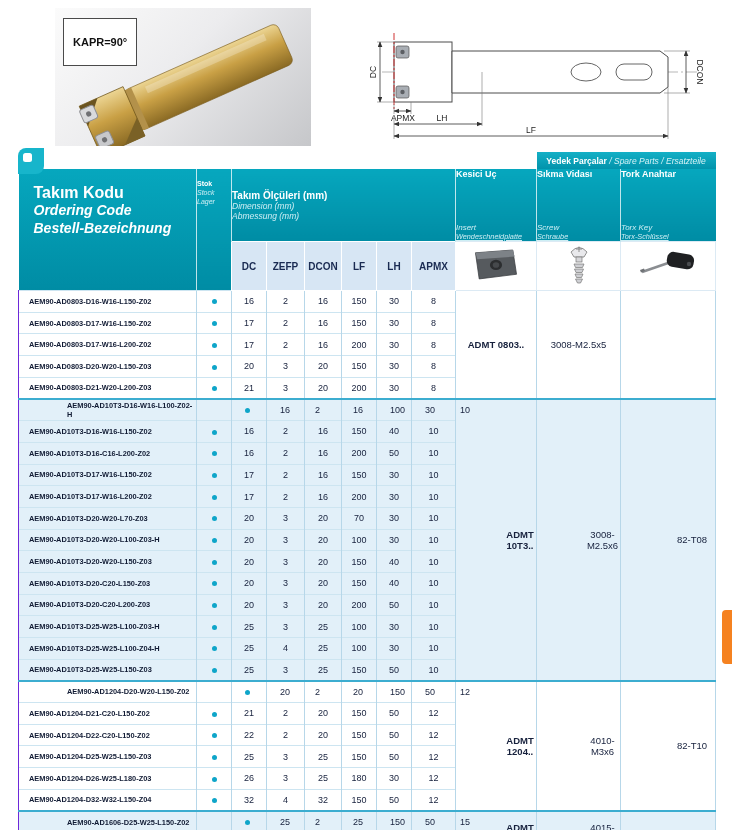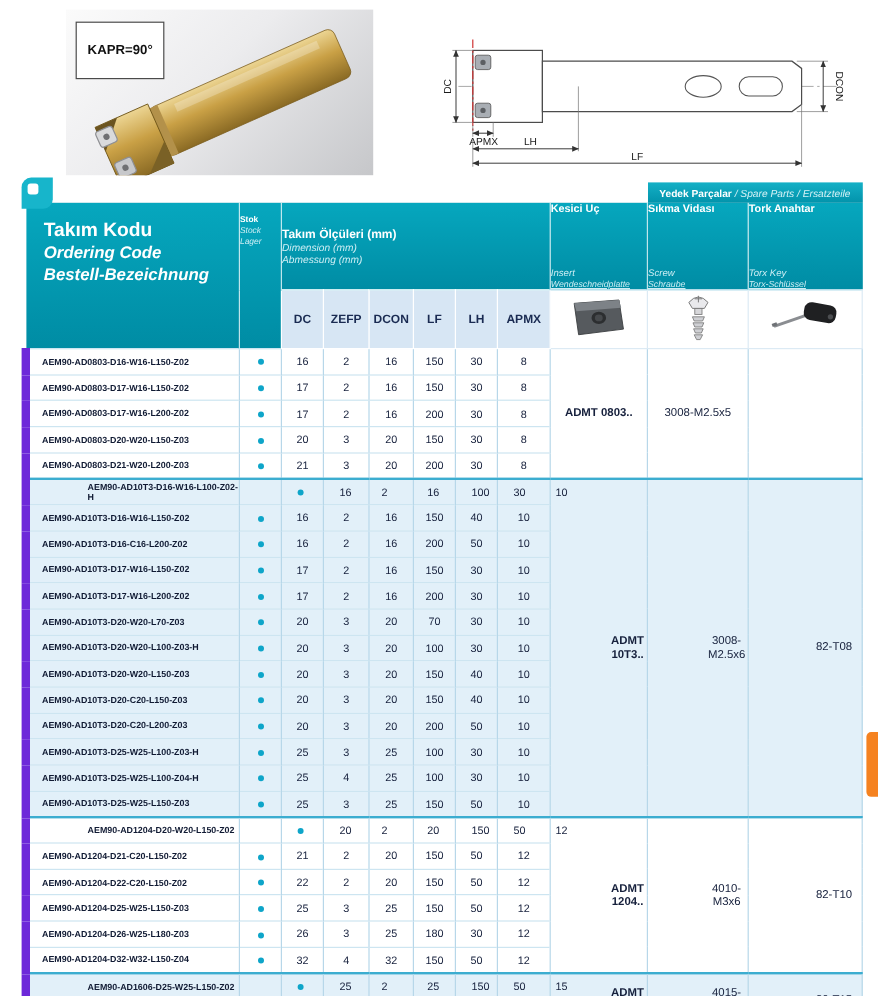--- a/index.html
+++ b/index.html
@@ -82,21 +82,21 @@
   
   tbody td {
     height:21.7px; font-size:9px; text-align:center;
     border-top:1px solid #cde5f1; border-right:1px solid #b7d7e9;
   }
   tbody tr.tint td { background:#e2f0f9; }
   tbody tr.plain td { background:#ffffff; }
   tbody tr.gstart td { border-top:2px solid #3cadd0;padding-left:48px; }
   td.code {
     text-align:left; padding-left:10px; font-weight:bold; font-size:7.4px;
-    color:#101a33; border-left:7px solid #6d28d9;
+    color:#101a33; border-left:1px solid #6d28d9;
   }
   td.num { color:#16203c; }
   .dot { display:inline-block; width:5px; height:5px; border-radius:50%;
     background:#0ea5c9; vertical-align:middle; }
   td.merge { font-size:9.5px; }
   td.insert { font-weight:bold; }
 
   
   .edge-tab { position:absolute; right:0; top:610px; width:10px; height:54px;
     background:#f58220; border-radius:4px 0 0 4px; }

